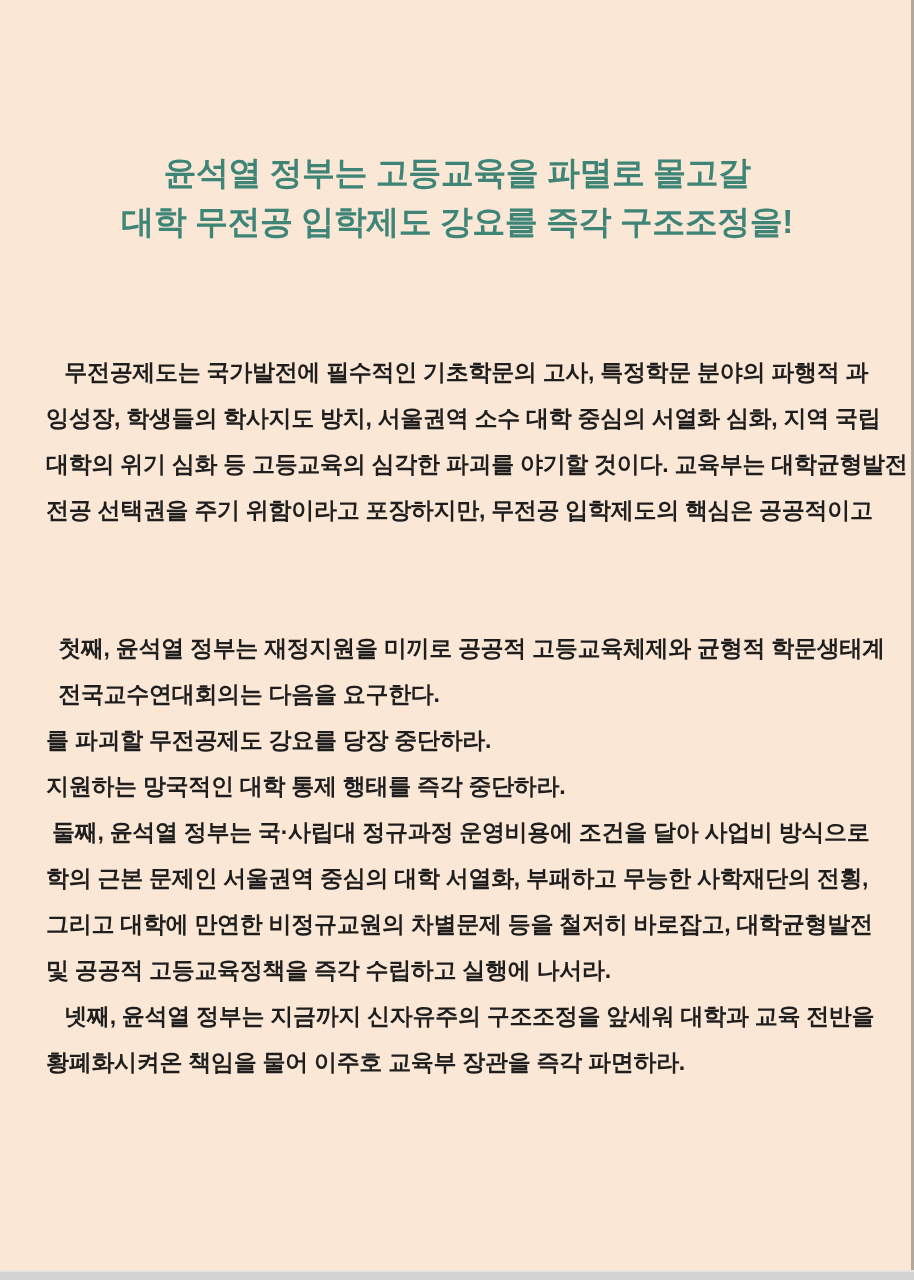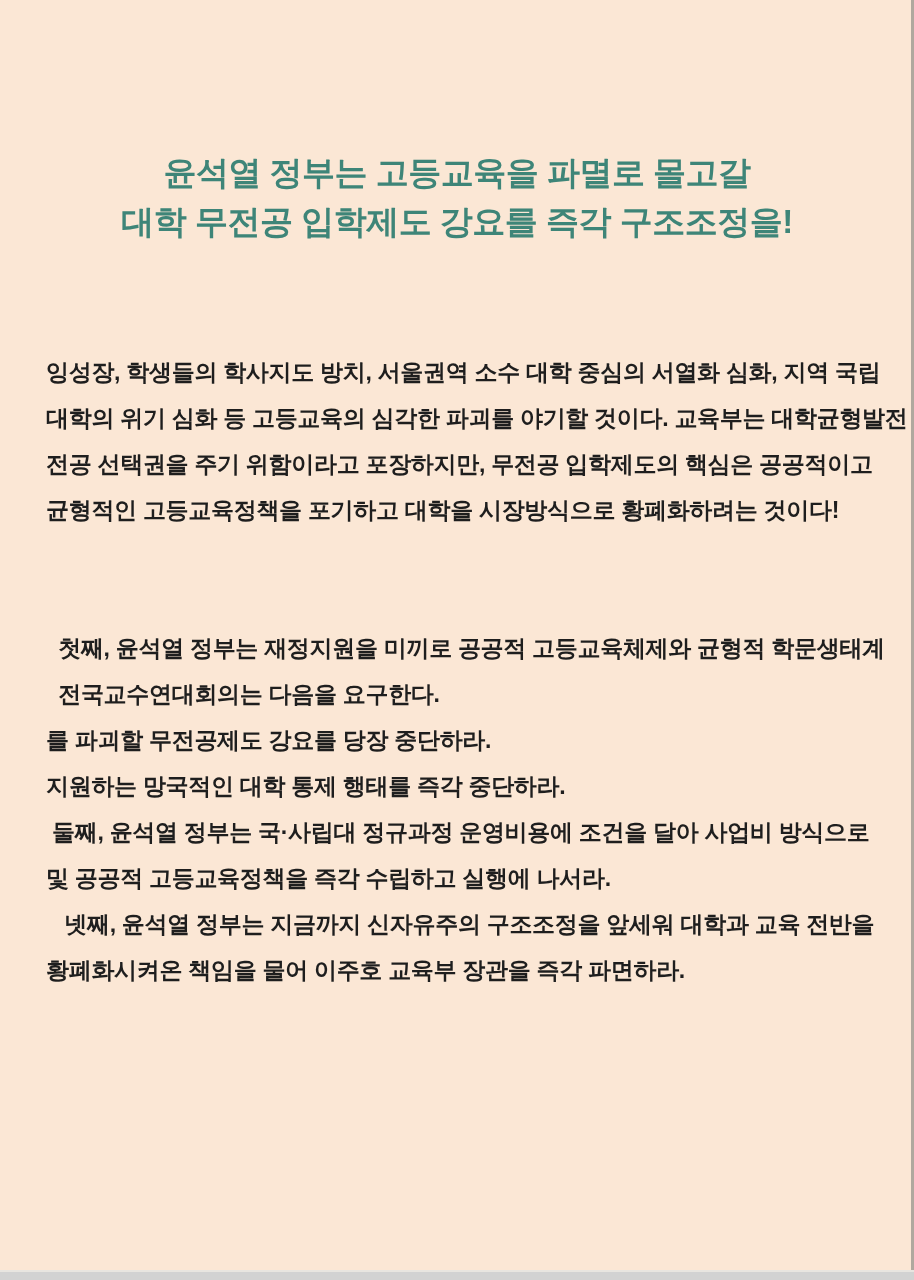--- a/index.html
+++ b/index.html
@@ -64,32 +64,34 @@
 <body>
 
 <div class="page">
 
   <div class="title-block">
     <div class="title-line">윤석열 정부는 고등교육을 파멸로 몰고갈</div>
     <div class="title-line">대학 무전공 입학제도 강요를 즉각 구조조정을!</div>
   </div>
 
   <div class="text-block intro-block">
+      <div class="body-line">   무전공제도는 국가발전에 필수적인 기초학문의 고사, 특정학문 분야의 파행적 과</div>
       <div class="body-line">잉성장, 학생들의 학사지도 방치, 서울권역 소수 대학 중심의 서열화 심화, 지역 국립</div>
       <div class="body-line">대학의 위기 심화 등 고등교육의 심각한 파괴를 야기할 것이다. 교육부는 대학균형발전</div>
       <div class="body-line">전공 선택권을 주기 위함이라고 포장하지만, 무전공 입학제도의 핵심은 공공적이고</div>
-      <div class="body-line">균형적인 고등교육정책을 포기하고 대학을 시장방식으로 황폐화하려는 것이다!</div>
     </div>
 
   <div class="text-block demands-block">
       <div class="body-line">  첫째, 윤석열 정부는 재정지원을 미끼로 공공적 고등교육체제와 균형적 학문생태계</div>
       <div class="body-line">  전국교수연대회의는 다음을 요구한다.</div>
       <div class="body-line">를 파괴할 무전공제도 강요를 당장 중단하라.</div>
       <div class="body-line">지원하는 망국적인 대학 통제 행태를 즉각 중단하라.</div>
       <div class="body-line"> 둘째, 윤석열 정부는 국·사립대 정규과정 운영비용에 조건을 달아 사업비 방식으로</div>
+      <div class="body-line">학의 근본 문제인 서울권역 중심의 대학 서열화, 부패하고 무능한 사학재단의 전횡,</div>
+      <div class="body-line">그리고 대학에 만연한 비정규교원의 차별문제 등을 철저히 바로잡고, 대학균형발전</div>
       <div class="body-line">및 공공적 고등교육정책을 즉각 수립하고 실행에 나서라.</div>
       <div class="body-line">   넷째, 윤석열 정부는 지금까지 신자유주의 구조조정을 앞세워 대학과 교육 전반을</div>
       <div class="body-line">황폐화시켜온 책임을 물어 이주호 교육부 장관을 즉각 파면하라.</div>
     </div>
 
   <div class="right-edge"></div>
   <div class="bottom-bar"></div>
 
 </div>
 

